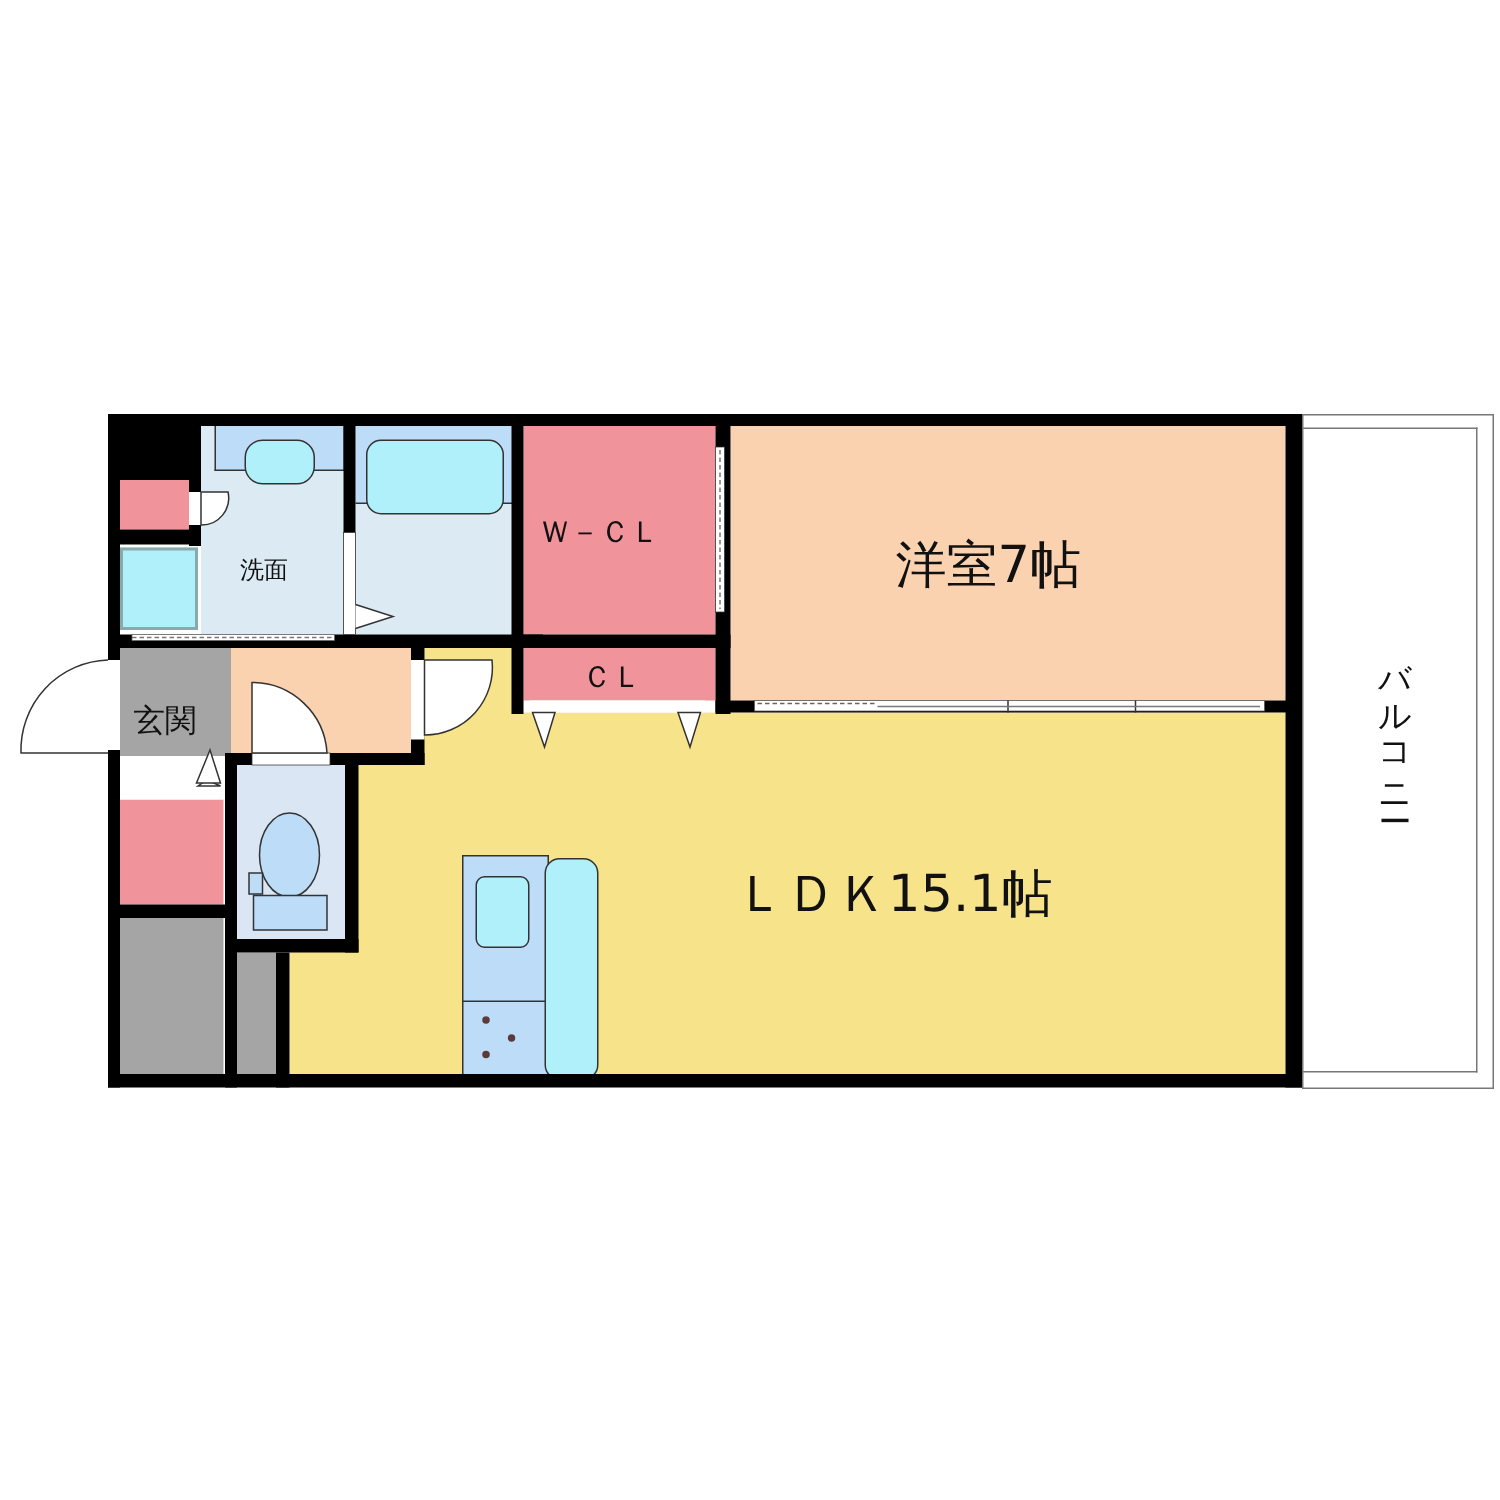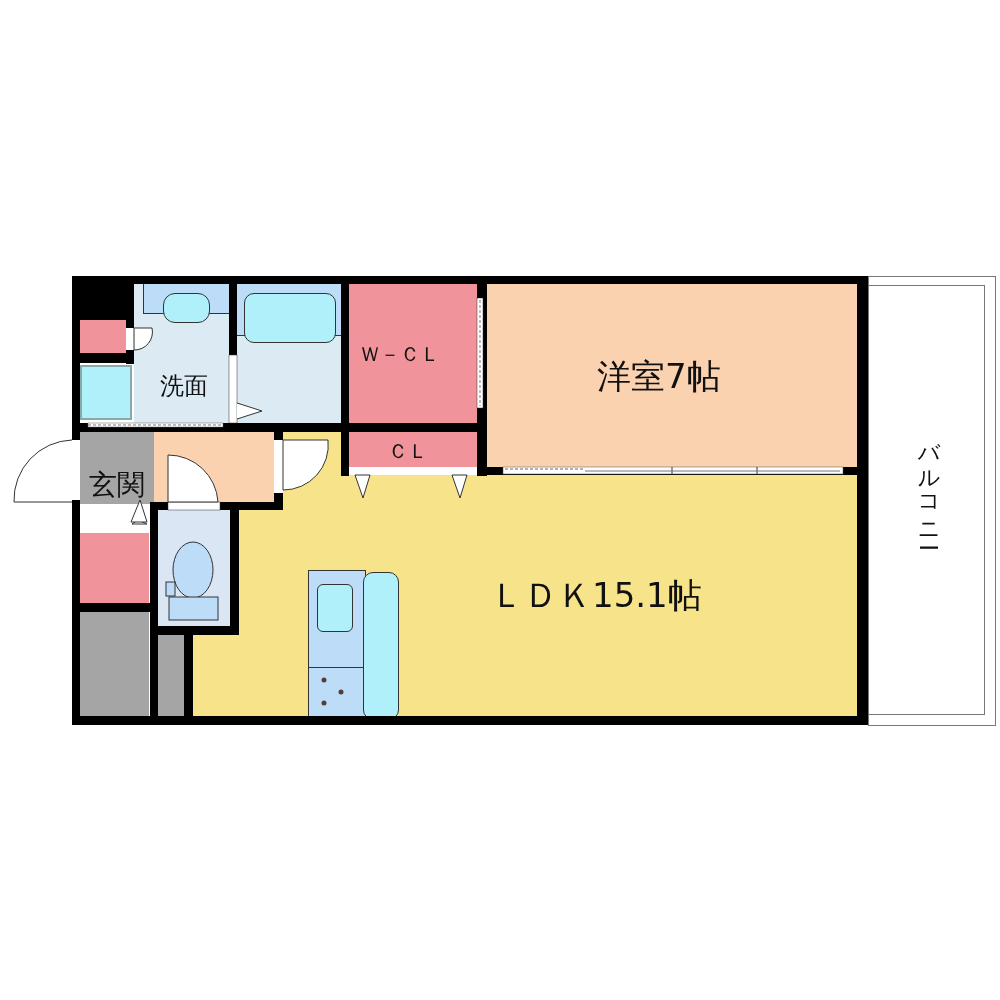--- a/index.html
+++ b/index.html
@@ -108,19 +108,19 @@
 
   <ellipse cx="193" cy="570" rx="20" ry="28" fill="#bddcf8" stroke="#333" stroke-width="1"></ellipse>
   <rect x="166" y="582" width="9" height="14" fill="#bddcf8" stroke="#333" stroke-width="1"></rect>
   <rect x="169" y="597" width="49" height="23" fill="#bddcf8" stroke="#333" stroke-width="1"></rect>
 
   <circle cx="324" cy="680" r="2.5" fill="#5a3a3a"></circle>
   <circle cx="341" cy="692" r="2.5" fill="#5a3a3a"></circle>
   <circle cx="324" cy="703" r="2.5" fill="#5a3a3a"></circle>
 </svg>
 
-<div class="lbl" style="left:160px;top:370px;font-size:24px;">洗面</div>
+<div class="lbl" style="left:160px;top:370px;font-size:16px;">洗面</div>
 <div class="lbl" style="left:360px;top:341px;font-size:20px;">Ｗ－ＣＬ</div>
 <div class="lbl" style="left:388px;top:438px;font-size:20px;">ＣＬ</div>
 <div class="lbl" style="left:597px;top:354px;font-size:34px;">洋室7帖</div>
-<div class="lbl" style="left:89px;top:466px;font-size:28px;">玄関</div>
+<div class="lbl" style="left:89px;top:466px;font-size:21px;">玄関</div>
 <div class="lbl" style="left:490px;top:573px;font-size:34px;">ＬＤＫ15.1帖</div>
 <div class="lbl" style="left:914px;top:428px;font-size:22px;writing-mode:vertical-rl;letter-spacing:2px;">バルコニー</div>
 
 </body></html>

